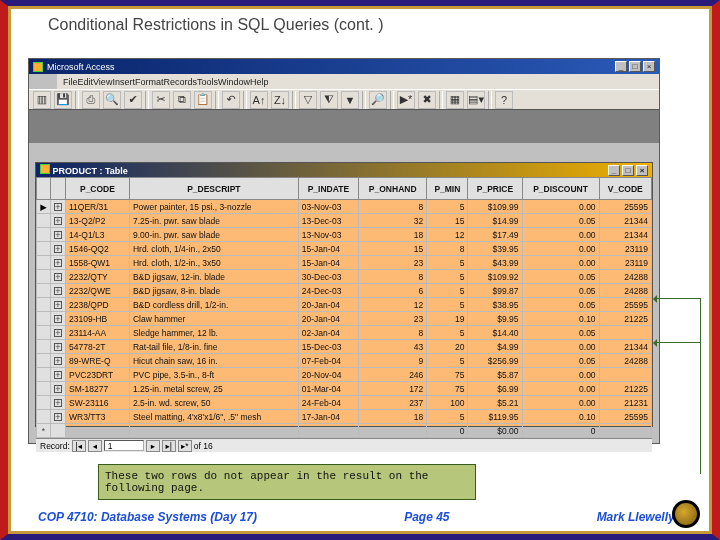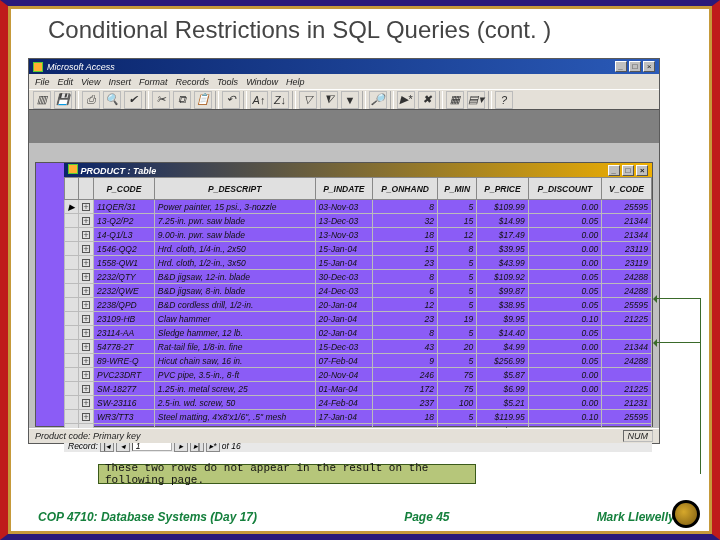--- a/index.html
+++ b/index.html
@@ -1,49 +1,49 @@
 <!DOCTYPE html>
 <html><head>
 <meta charset="utf-8">
 <style>
   * { box-sizing: border-box; }
   body { margin:0; padding:0; font-family: Arial, sans-serif; background:#fff; width:720px; height:540px; overflow:hidden; }
   .slide-border { width:720px; height:540px; border:6px solid #2a1a7a; border-left:8px solid #bf1b1b; border-right:8px solid #bf1b1b; position:relative; background:#fff; }
   .inner-border { position:absolute; inset:0; border:3px solid #c69a3a; }
-  .slide-title { position:absolute; top:10px; left:40px; right:20px; font-size:24px; color:#444; font-weight:400; }
-  .shot-frame { position:absolute; top:52px; left:20px; width:632px; height:386px; background:#c0c0c0; border:1px solid #5a5a5a; font-size:9px; font-family: Tahoma, sans-serif; font-style: italic; }
+  .slide-title { position:absolute; top:10px; left:40px; right:20px; font-size:16px; color:#444; font-weight:400; }
+  .shot-frame { position:absolute; top:52px; left:20px; width:632px; height:386px; background:#c0c0c0; border:1px solid #5a5a5a; font-size:9px; font-family: Tahoma, sans-serif; }
   .titlebar { background: linear-gradient(90deg,#0a246a,#2a5ab8); color:#fff; height:15px; display:flex; align-items:center; padding:0 4px; justify-content:space-between; }
   .titlebar .caption { display:flex; align-items:center; gap:4px; }
   .key-icon { display:inline-block; width:10px; height:10px; background:#ffb030; border:1px solid #5c3; }
   .winbtns { display:flex; gap:2px; }
   .winbtn { width:12px; height:11px; background:#c0c0c0; border:1px solid #fff; border-right-color:#555; border-bottom-color:#555; font-size:8px; line-height:9px; text-align:center; color:#222; }
-  .menubar { background:#e4e0d8; height:15px; display:flex; align-items:center; gap:8px; padding:4px 6px; color:#222; }
+  .menubar { background:#e4e0d8; height:15px; display:flex; align-items:center; gap:0; padding:4px 6px; color:#222;margin-left:28px; }
   .toolbar { background:#e4e0d8; height:20px; display:flex; align-items:center; gap:3px; padding:0 4px; border-top:1px solid #fff; }
   .tbtn { width:18px; height:18px; background:#e4e0d8; border:1px solid #bbb; display:inline-flex; align-items:center; justify-content:center; color:#333; font-size:11px; }
   .tbar-sep{width:4px;height:18px;border-left:1px solid #aaa;border-right:1px solid #fff;}
   .gray-gap { background:#808080; height:34px; border-top:1px solid #555; }
-  .tablewin { position:absolute; top:103px; left:6px; right:6px; height:265px; background:#8b5cf6; border:1px solid #555;padding-left:28px; }
+  .tablewin { position:absolute; top:103px; left:6px; right:6px; height:265px; background:#fdba74; border:1px solid #555; }
   .tw-title { background: linear-gradient(90deg,#0a246a,#f0b000); color:#fff; height:14px; display:flex; align-items:center; padding:0 4px; justify-content:space-between; font-weight:bold; }
   .tw-body { overflow:hidden; }
   table.grid { border-collapse:collapse; width:100%; font-size:8.5px; font-family: Tahoma, sans-serif; color:#111; }
   table.grid th { background:#e0e0e0; border:1px solid #888; padding:1px 3px; font-weight:bold; height:22px; }
   table.grid td { border:1px solid #bbb; padding:1px 3px; height:14px; white-space:nowrap; }
   table.grid td.r { text-align:right; }
   .rowsel { background:#e0e0e0; border:1px solid #888; width:14px; text-align:center; color:#444; }
   .rowsel.sel { color:#000; }
   .plus { display:inline-block; width:8px; height:8px; border:1px solid #555; line-height:7px; font-size:9px; text-align:center; }
   .nav { border-top:1px solid #888; height:14px; display:flex; align-items:center; gap:2px; padding-left:4px; font-size:8.5px; background:#e8e8e8; }
   .navbtn { width:14px; height:12px; border:1px solid #888; background:#e0e0e0; text-align:center; line-height:10px; }
   .navrec { width:40px; height:11px; border:1px inset #aaa; background:#fff; padding-left:3px; }
   .status { position:absolute; bottom:0; left:0; right:0; height:15px; background:#e4e0d8; border-top:1px solid #fff; display:flex; align-items:center; padding:0 6px; justify-content:space-between; font-size:9px; color:#222; }
   .num-box { border:1px inset #bbb; padding:0 4px; }
-  .callout-box { position:absolute; top:458px; left:90px; width:378px; height:20px; background:#b6c67a; border:1px solid #3a5a1a; font-family: "Courier New", monospace; font-size:11px; display:flex; align-items:center; padding:0 6px; color:#111; }
+  .callout-box { position:absolute; top:458px; left:90px; width:378px; height:36px; background:#b6c67a; border:1px solid #3a5a1a; font-family: "Courier New", monospace; font-size:11px; display:flex; align-items:center; padding:0 6px; color:#111; }
   .arrow { position:absolute; border-top:1.5px solid #3a6a2a; height:0; }
   .arrow::before { content:''; position:absolute; left:-6px; top:-4px; border:4px solid transparent; border-right-color:#3a6a2a; }
-  .footer { position:absolute; bottom:10px; left:30px; right:30px; display:flex; justify-content:space-between; font-style:italic; font-weight:bold; font-size:12px; color:#15803d; }
+  .footer { position:absolute; bottom:10px; left:30px; right:30px; display:flex; justify-content:space-between; font-style:italic; font-weight:bold; font-size:12px; color:#1d4ed8; }
   .logo-badge { position:absolute; right:12px; bottom:6px; width:28px; height:28px; border-radius:50%; background:radial-gradient(circle at 40% 40%, #d6a82b, #7a5a12); border:3px solid #000; }
 </style>
 </head>
 <body>
 
 <div class="slide-border">
  <div class="inner-border"></div>
  <div class="slide-title">Conditional Restrictions in SQL Queries (cont. )</div>
 
  <div class="shot-frame">
@@ -341,24 +341,20 @@
        <span class="navbtn">|◂</span>
        <span class="navbtn">◂</span>
        <span class="navrec">1</span>
        <span class="navbtn">▸</span>
        <span class="navbtn">▸|</span>
        <span class="navbtn">▸*</span>
        <span>of 16</span>
      </div>
    </div>
 
-   <div class="status">
-     <span>Product code: Primary key</span>
-     <span class="num-box">NUM</span>
-   </div>
  </div>
 
  <div class="arrow" style="top:292px; left:647px; width:46px;"></div>
  <div class="arrow" style="top:336px; left:647px; width:46px;"></div>
  <div style="position:absolute; top:292px; left:692px; width:0; height:176px; border-left:1.5px solid #3a6a2a;"></div>
 
  <div class="callout-box">These two rows do not appear in the result on the following page.</div>
 
  <div class="footer">
    <span>COP 4710: Database Systems (Day 17)</span>

